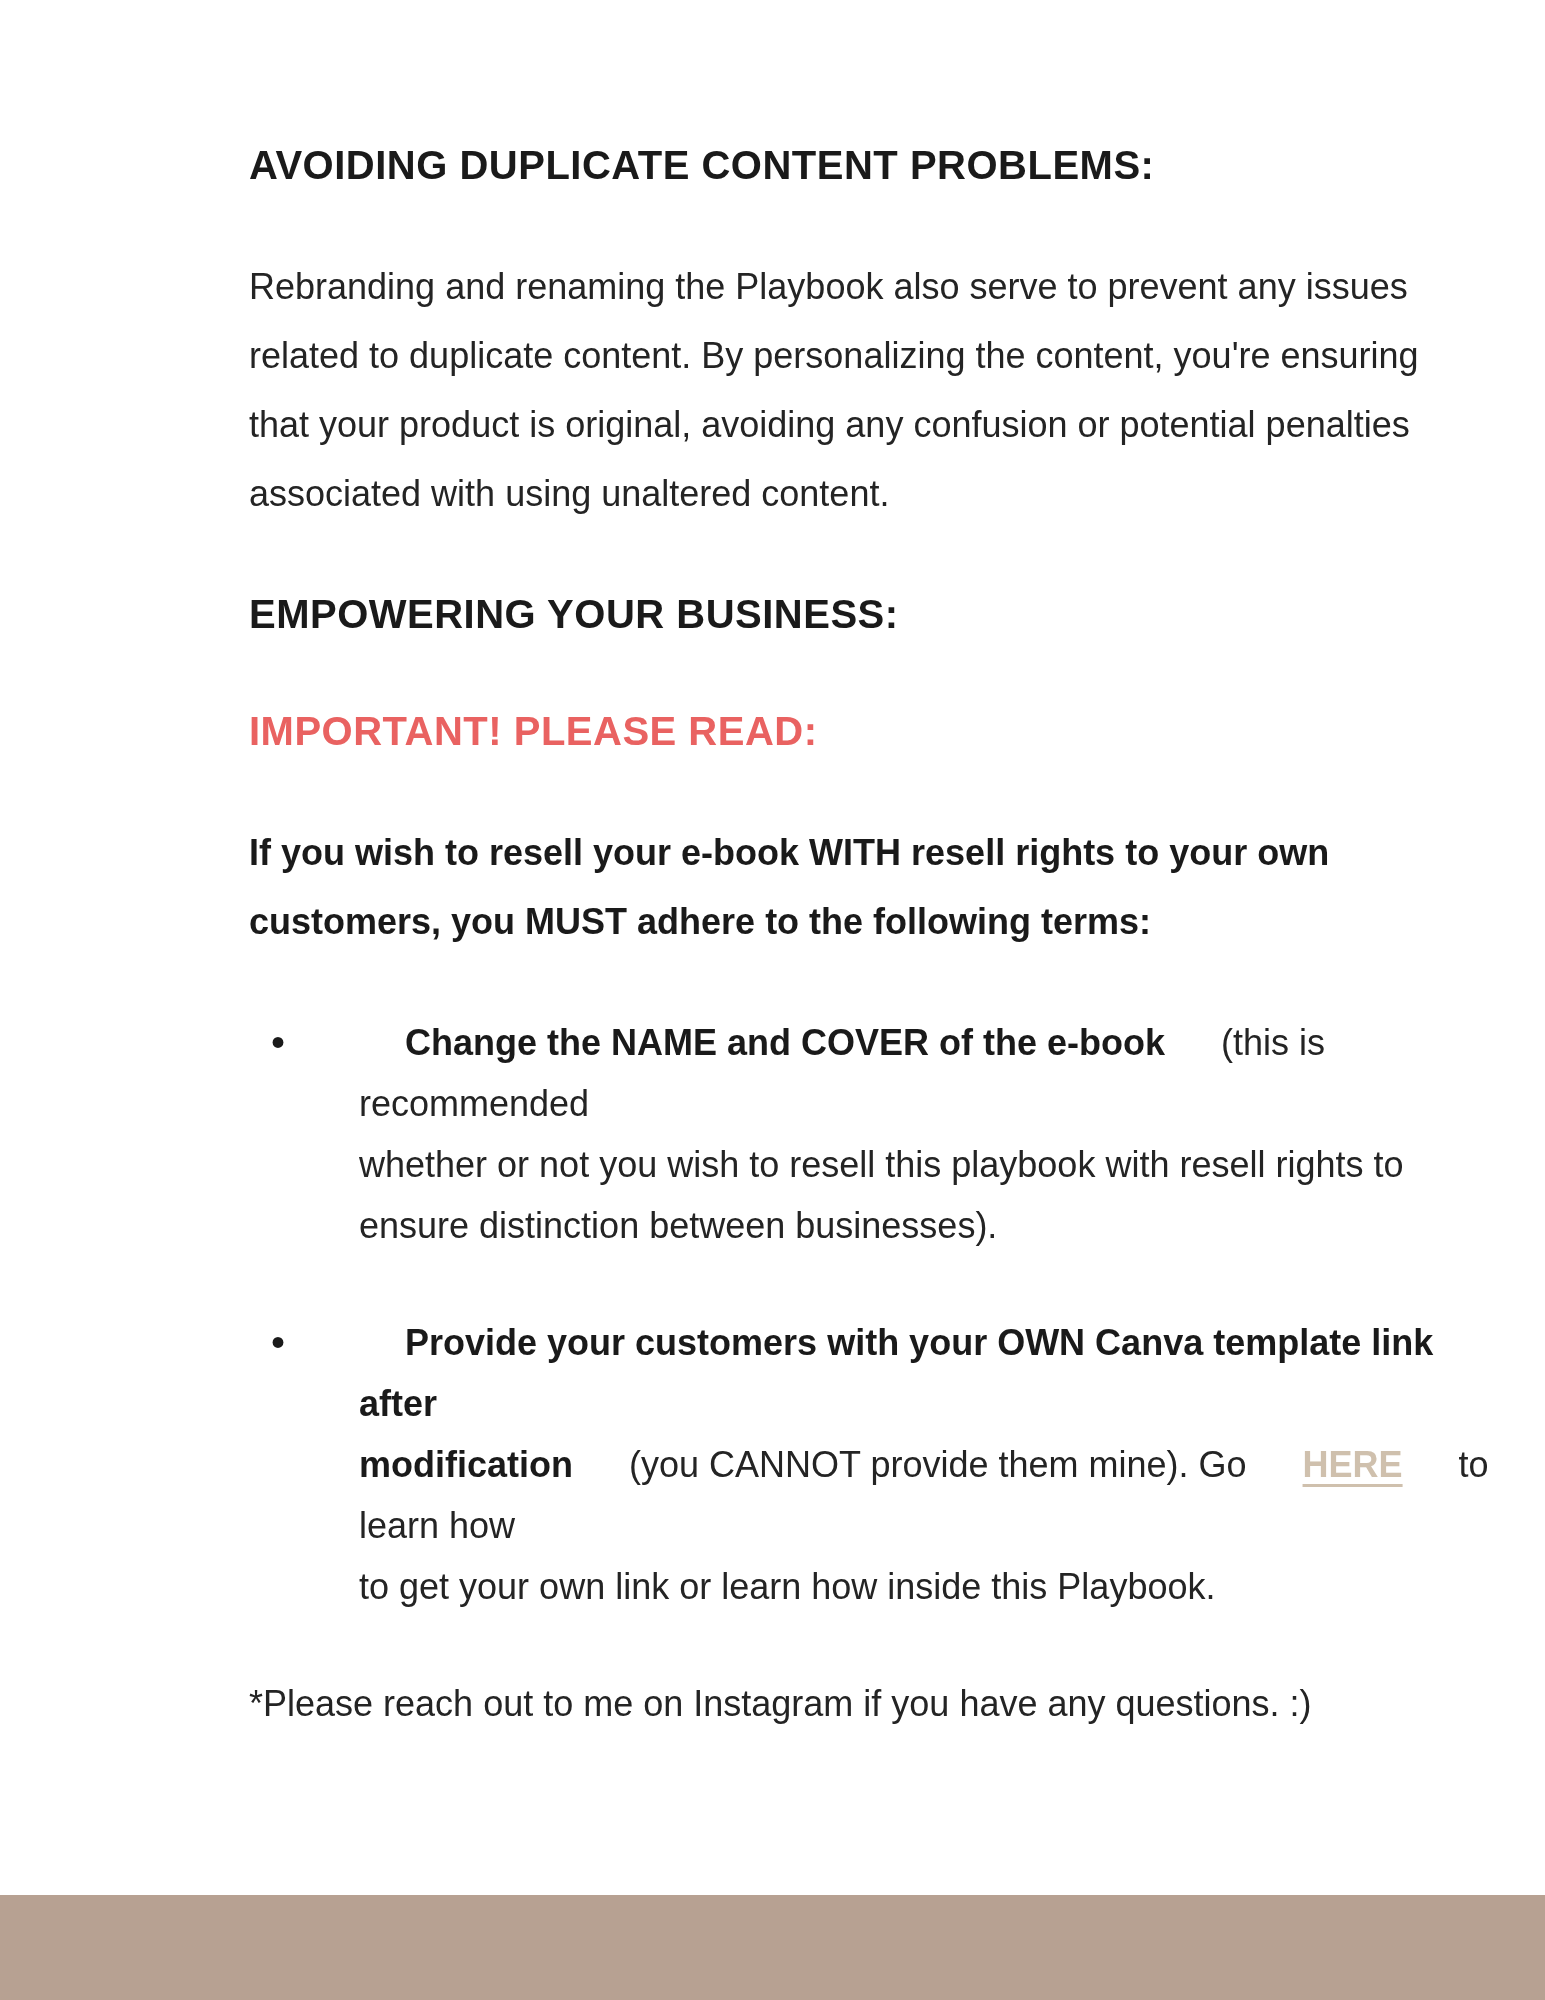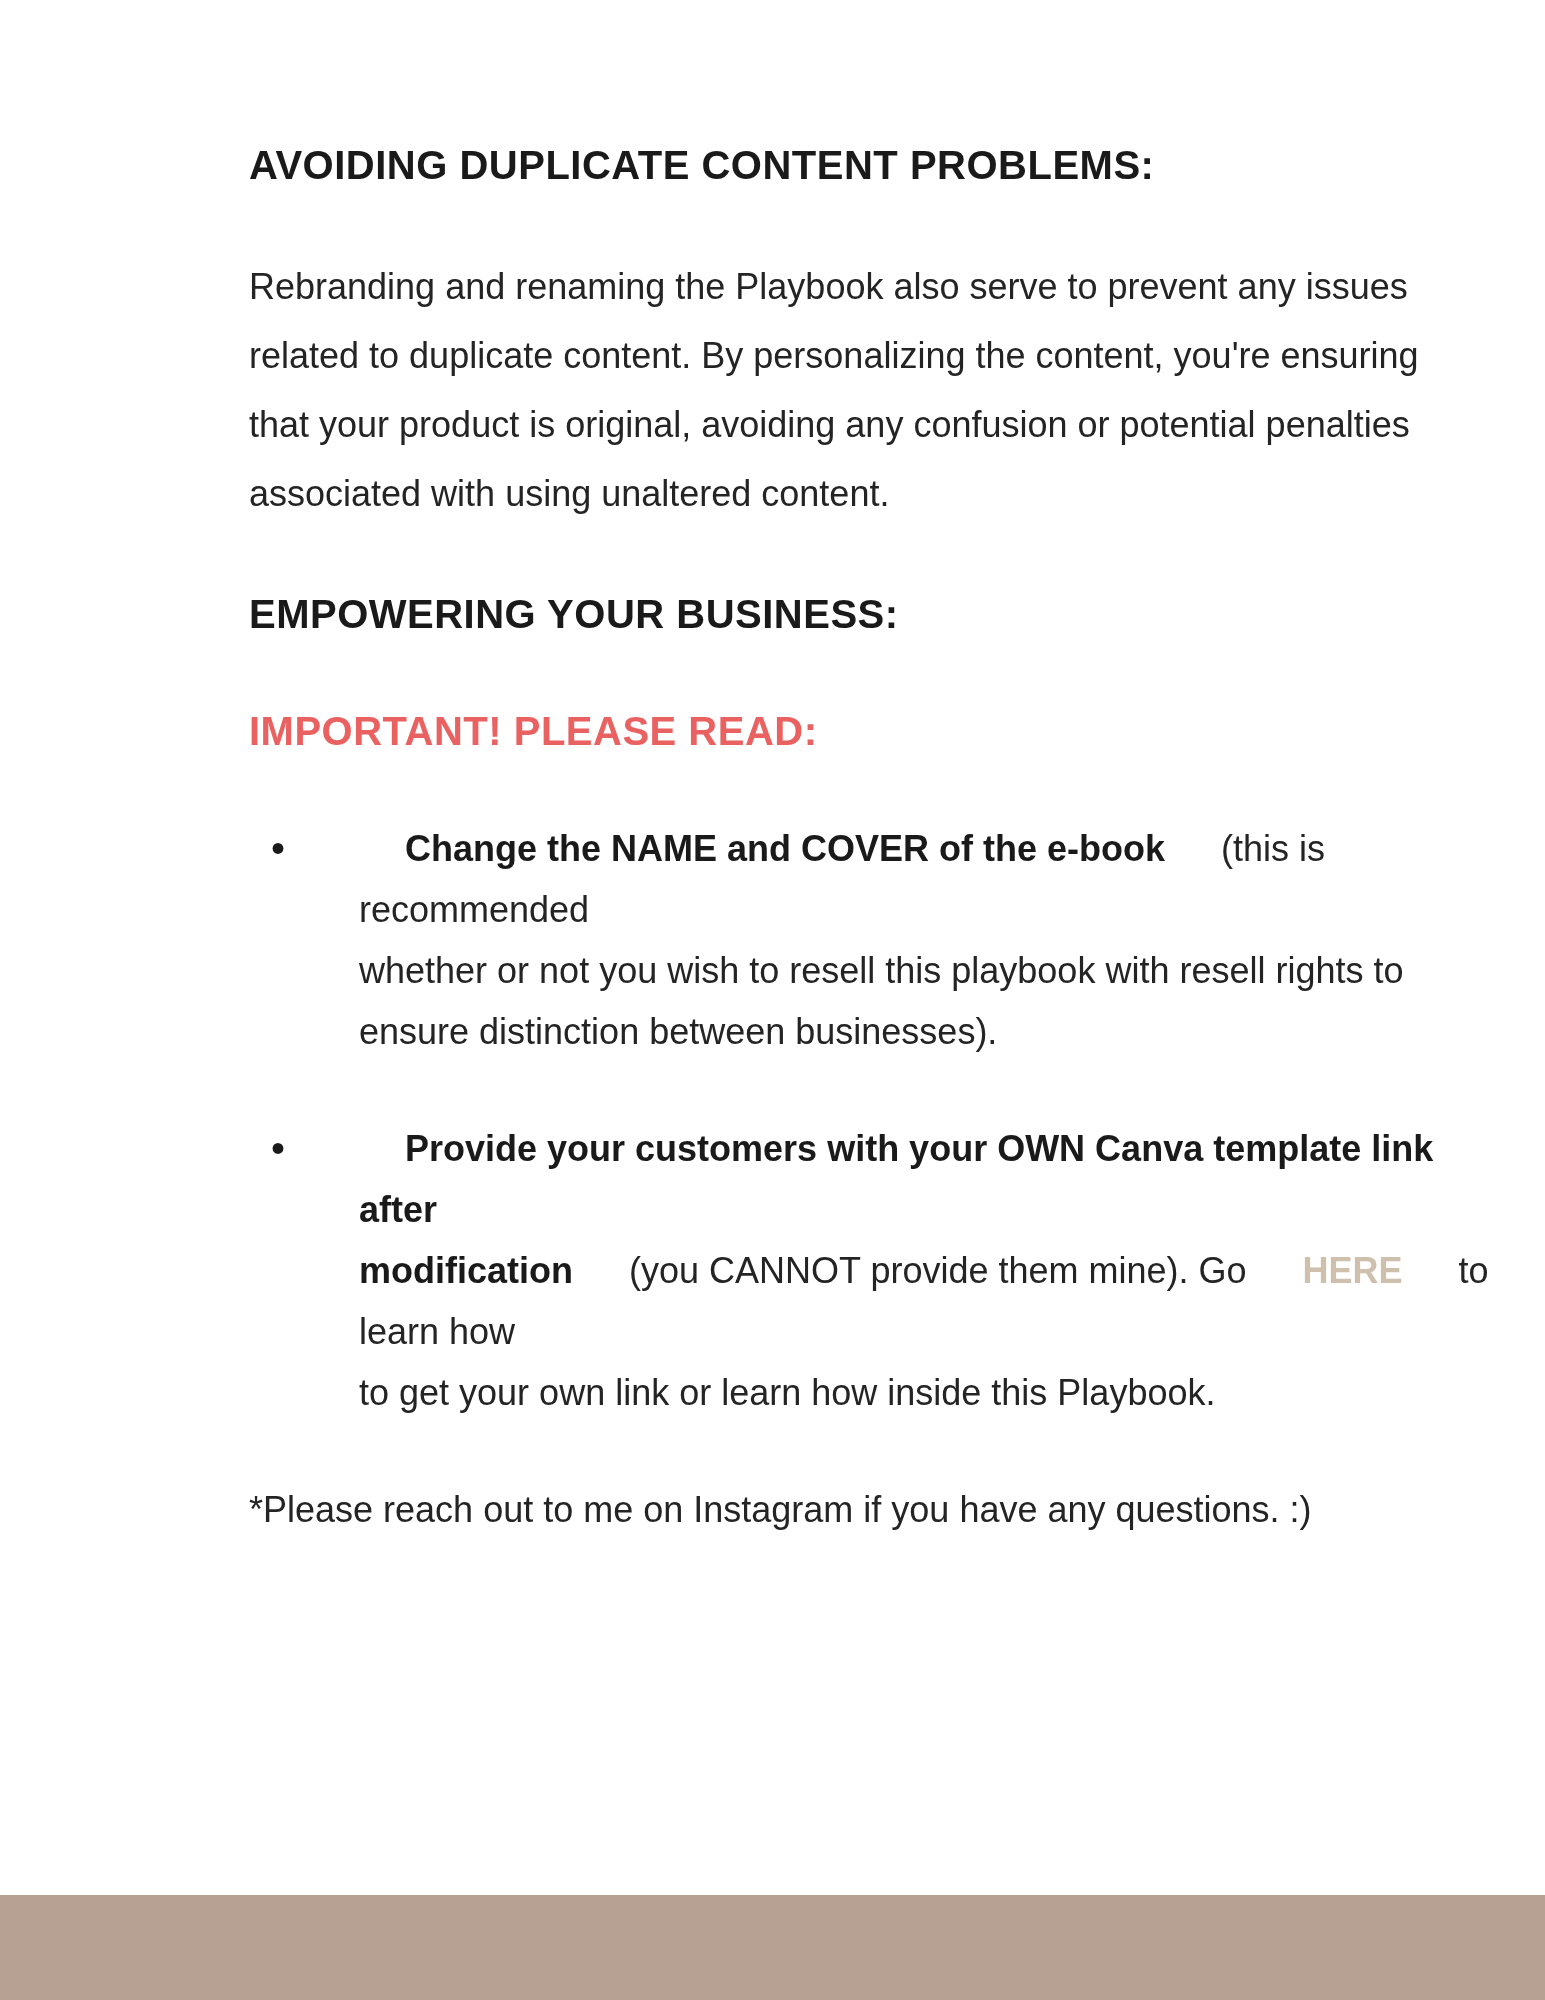--- a/index.html
+++ b/index.html
@@ -66,20 +66,21 @@
     color: var(--heading);
   }
   .li-text {
     flex: 1;
     white-space: pre-line;
   }
   .li-text b { font-weight: 700; color: var(--heading); }
   .here-link {
     color: var(--link);
     font-weight: 700;
+    text-decoration: underline;
     text-decoration-thickness: 3px;
     text-underline-offset: 7px;
     cursor: pointer;
   }
   .footnote {
     font-size: 36px;
     line-height: 61px;
     margin: 0;
     white-space: pre-line;
   }
@@ -103,20 +104,22 @@
     <p class="para">Rebranding and renaming the Playbook also serve to prevent any issues
 related to duplicate content. By personalizing the content, you're ensuring
 that your product is original, avoiding any confusion or potential penalties
 associated with using unaltered content.</p>
 
     <h2 class="heading">EMPOWERING YOUR BUSINESS:</h2>
 
 
     <h2 class="heading alert">IMPORTANT! PLEASE READ:</h2>
 
+    <p class="para bold">If you wish to resell your e-book WITH resell rights to your own
+customers, you MUST adhere to the following terms:</p>
 
     <ul class="terms-list">
       <li class="term-item">
         <span class="bullet-marker">•</span>
         <span class="li-text"><b>Change the NAME and COVER of the e-book</b><span> (this is recommended
 whether or not you wish to resell this playbook with resell rights to
 ensure distinction between businesses).</span></span>
       </li>
 
       <li class="term-item">

